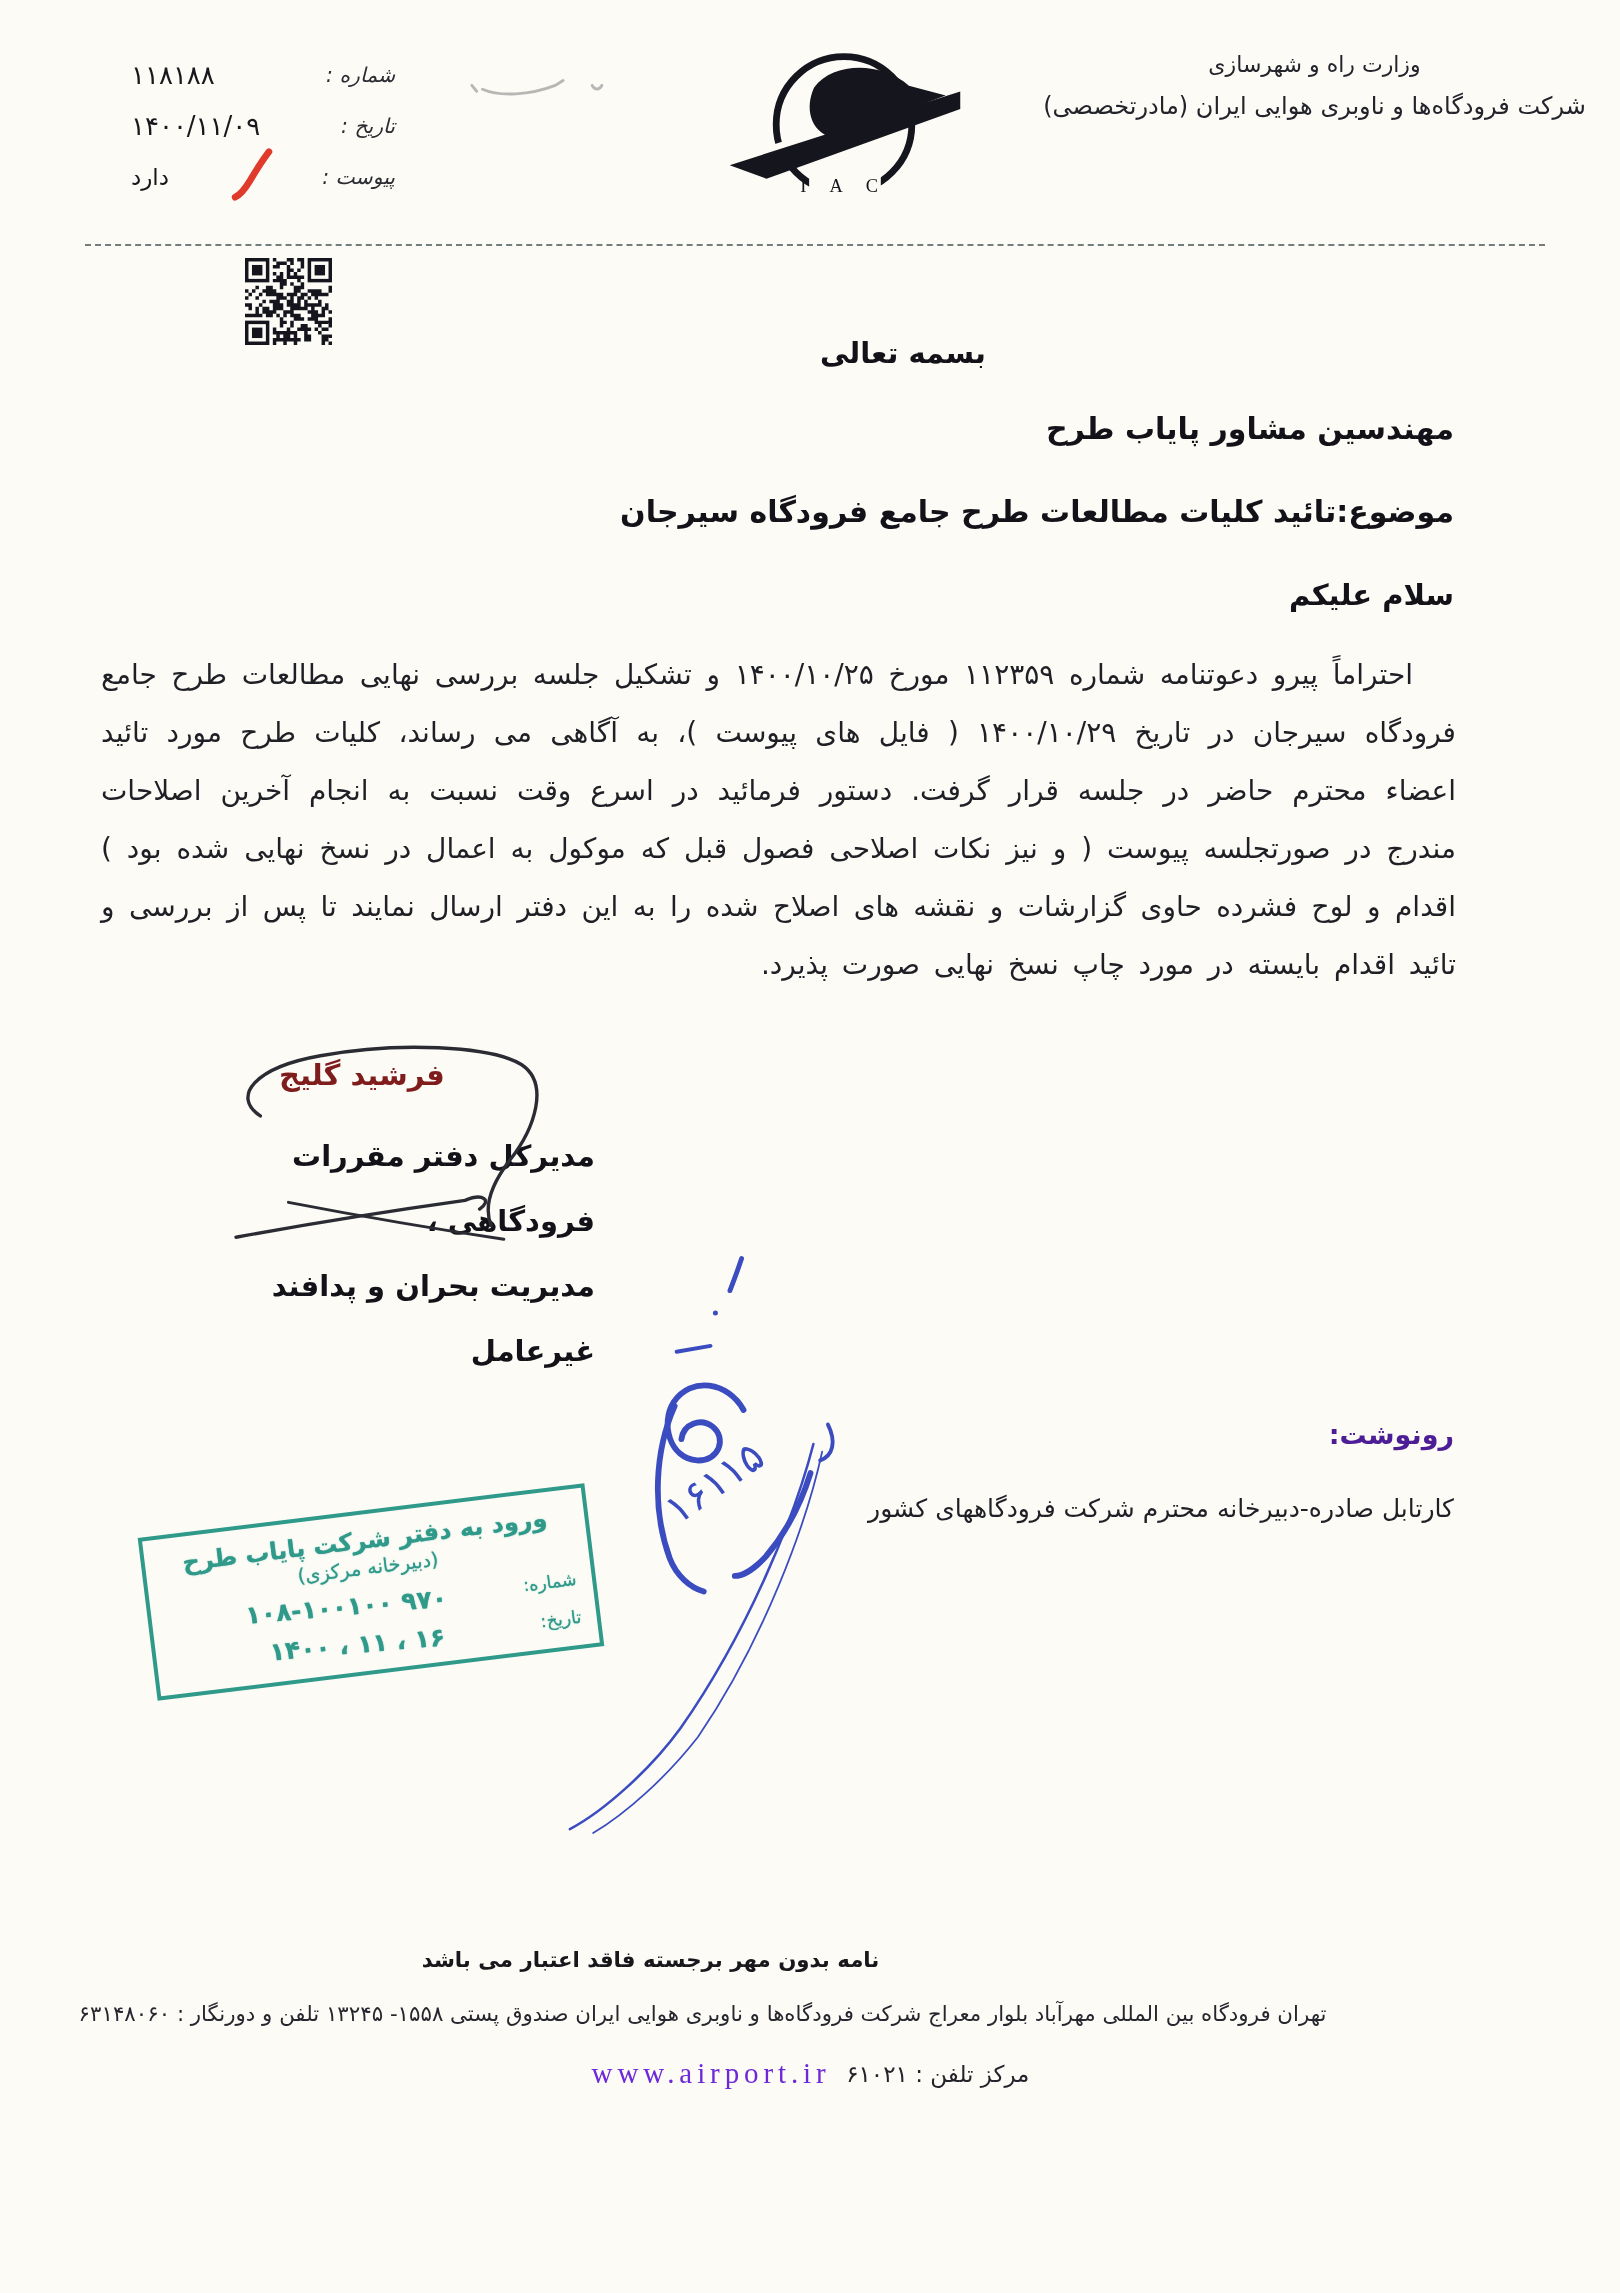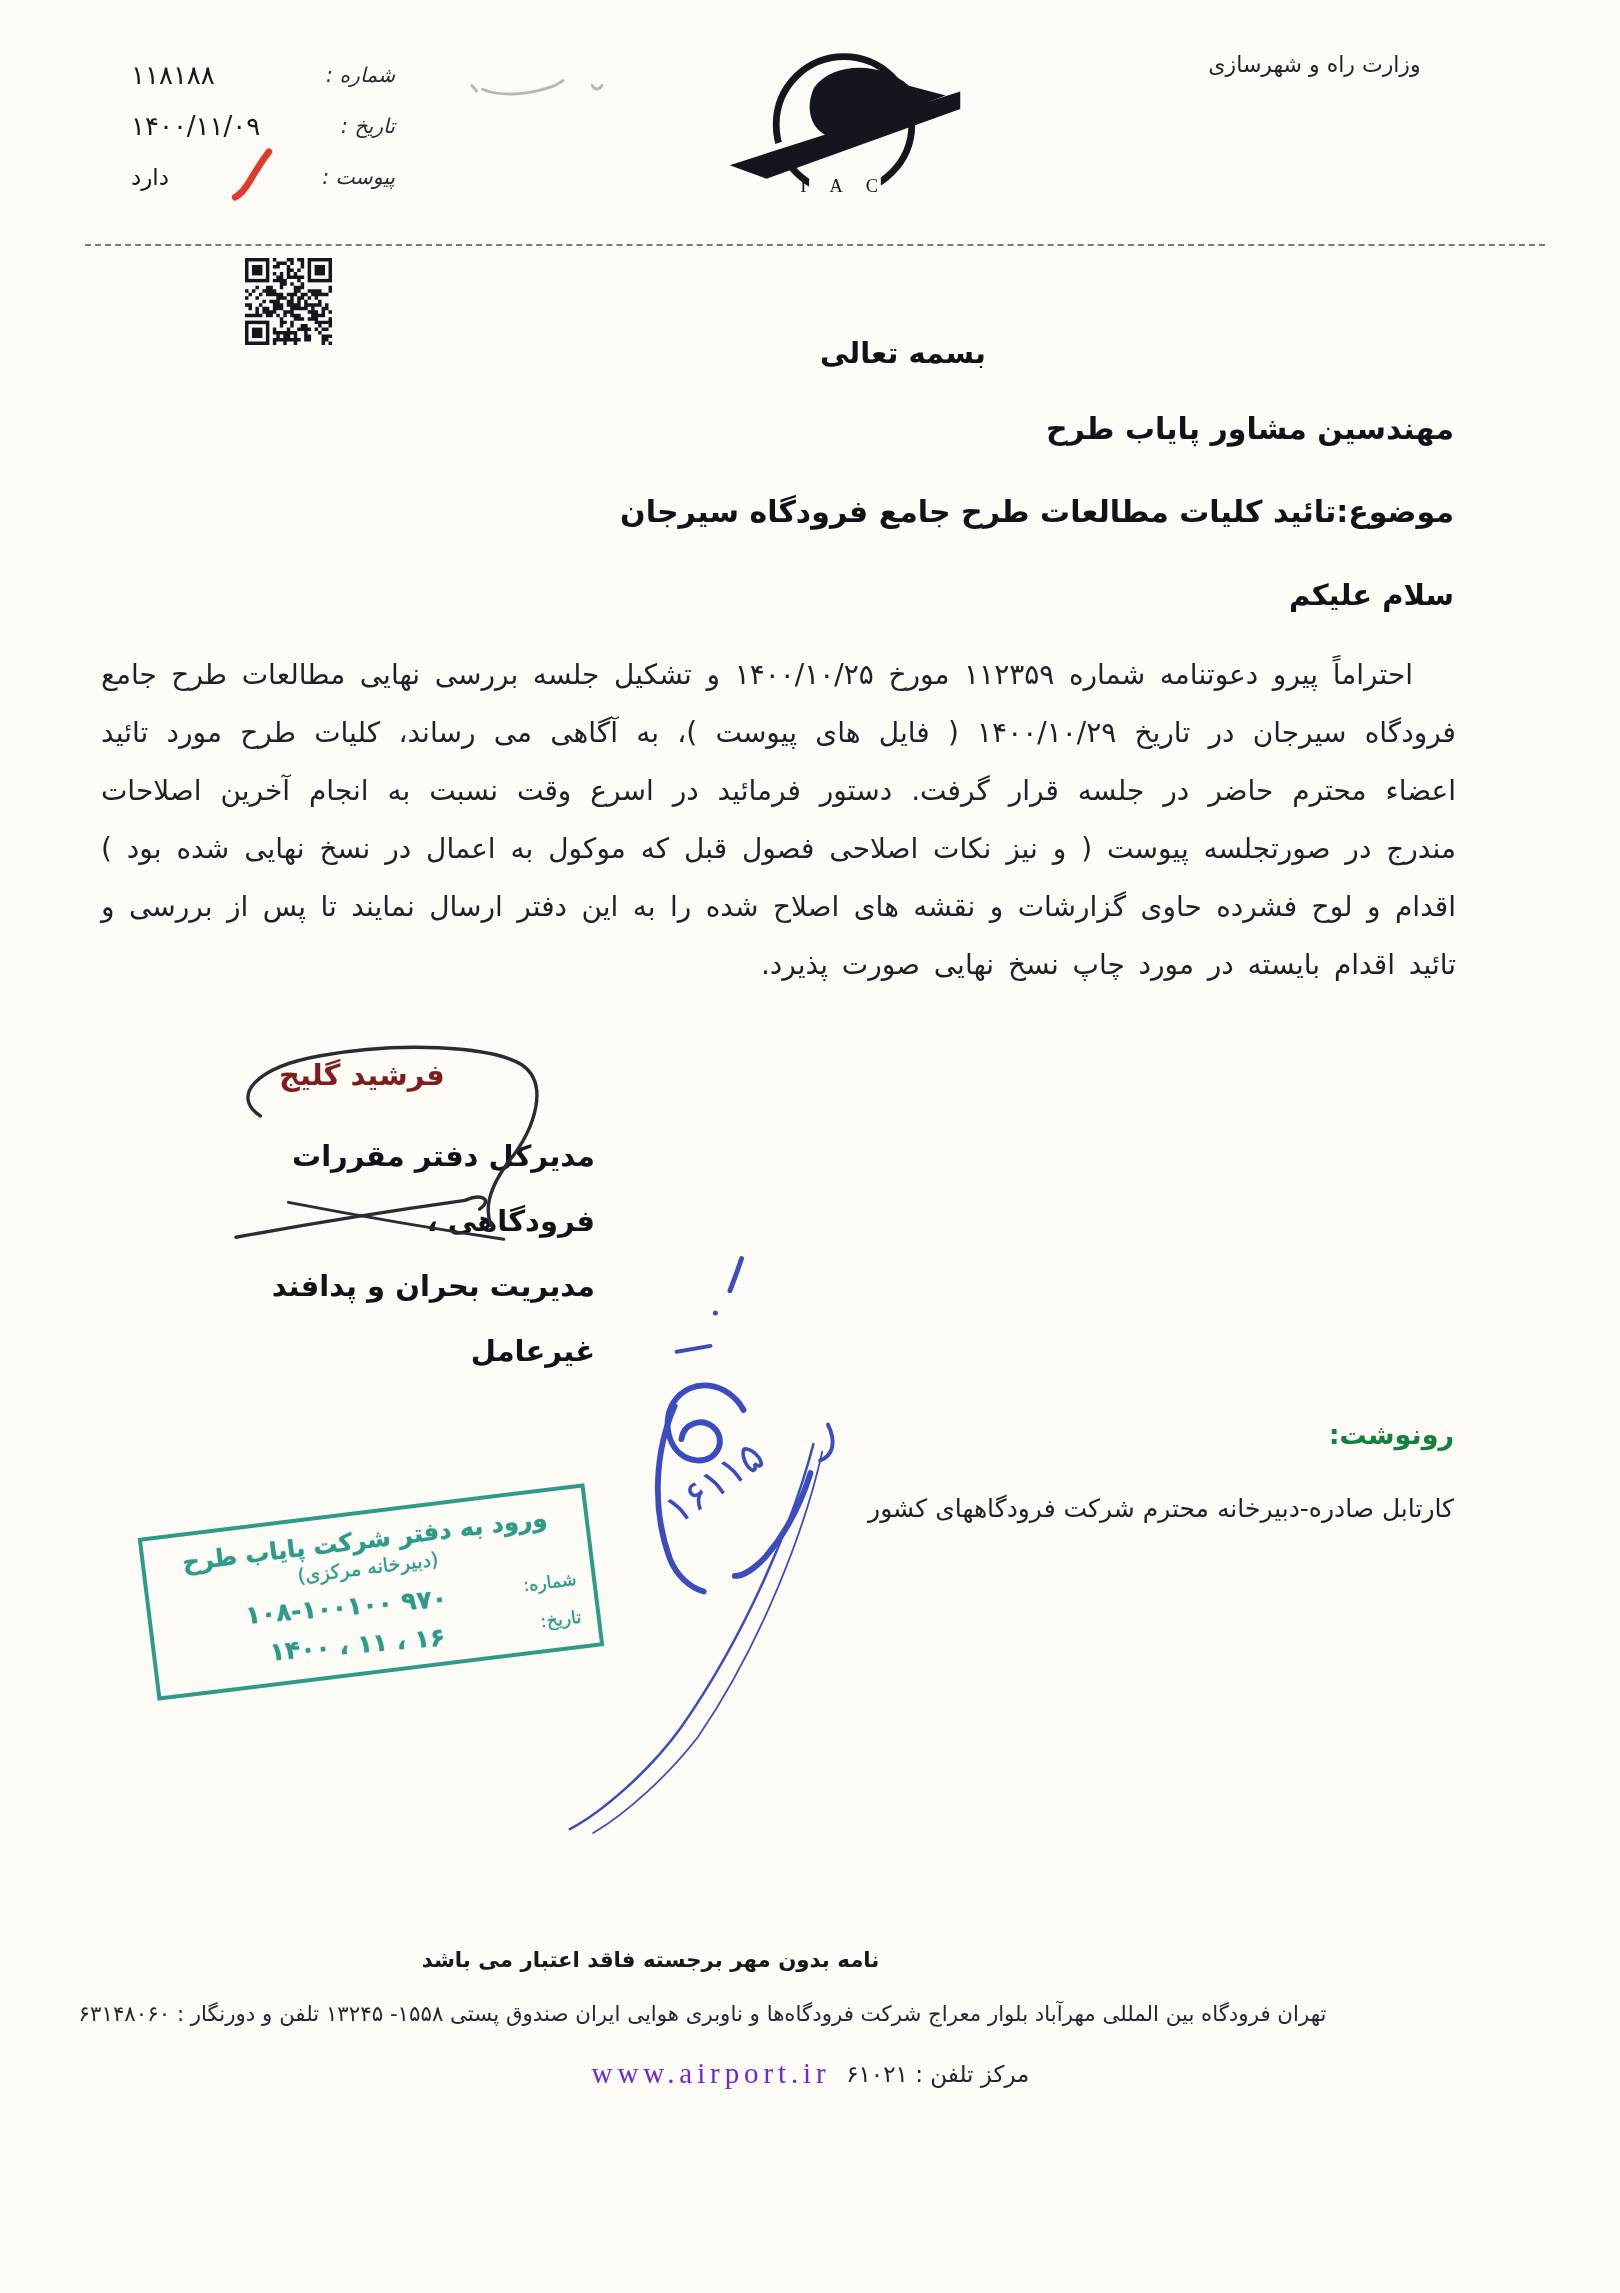--- a/index.html
+++ b/index.html
@@ -40,21 +40,21 @@
     left:101px; top:646px; width:1355px;
     font-size:28px; line-height:58px;
     direction:rtl; text-align:justify; text-indent:43px;
     word-spacing:4.9px; color:#1f1f26;
   }
 
   .sig-name { left:279px; top:1058px; font-size:29px; font-weight:bold; direction:rtl; color:#7f1d1d; }
   .sig-titles { left:178px; top:1124px; width:417px; direction:rtl; text-align:right;
                 font-size:29px; font-weight:bold; line-height:65px; color:#121218; }
 
-  .cc-label { right:167px; top:1419px; font-size:27px; font-weight:bold; direction:rtl; color:#15803d; }
+  .cc-label { right:167px; top:1419px; font-size:27px; font-weight:bold; direction:rtl; color:#4c1d95; }
   .cc-item  { right:167px; top:1494px; font-size:25px; direction:rtl; color:#1f1f26; }
 
   
   .stamp {
     left:146px; top:1510px; width:450px;
     padding:11.6px 15.5px 13.6px;
     border:4.9px solid #2f998a;
     transform:rotate(-7deg);
     direction:rtl; text-align:center;
     color:#2f998a;
@@ -100,20 +100,21 @@
   <circle cx="128" cy="82" r="70" fill="none" stroke="#15151d" stroke-width="7"></circle>
   <path d="M-4 122 L260 36 L260 54 L-4 140 Z" fill="#fcfbf6"></path>
   <path d="M10 124 L248 48 L248 66 L48 138 Z" fill="#15151d"></path>
   <path d="M97 44 C118 16 168 18 195 42 L233 52 L116 96 C92 88 88 64 97 44 Z" fill="#15151d"></path>
   <rect x="92" y="136" width="74" height="22" fill="#fcfbf6"></rect>
   <text x="128" y="152" text-anchor="middle" font-family="Liberation Serif, serif" font-size="19" letter-spacing="10" fill="#15151d">I A C</text>
 </svg>
 
 <div class="abs org">
   <div class="org-line1">وزارت راه و شهرسازی</div>
+  <div class="org-line2">شرکت فرودگاه‌ها و ناوبری هوایی ایران (مادرتخصصی)</div>
 </div>
 
 <div class="abs rule"></div>
 
 <svg class="abs qr" viewBox="0 0 90 90">
   <rect x="0" y="0" width="90" height="90" fill="#fcfbf6"></rect>
   <g fill="#15151d">
     <rect x="0" y="0" width="25.2" height="25.2"></rect>
       <rect x="3.6" y="3.6" width="18" height="18" fill="#fcfbf6"></rect>
       <rect x="7.2" y="7.2" width="10.8" height="10.8"></rect>

